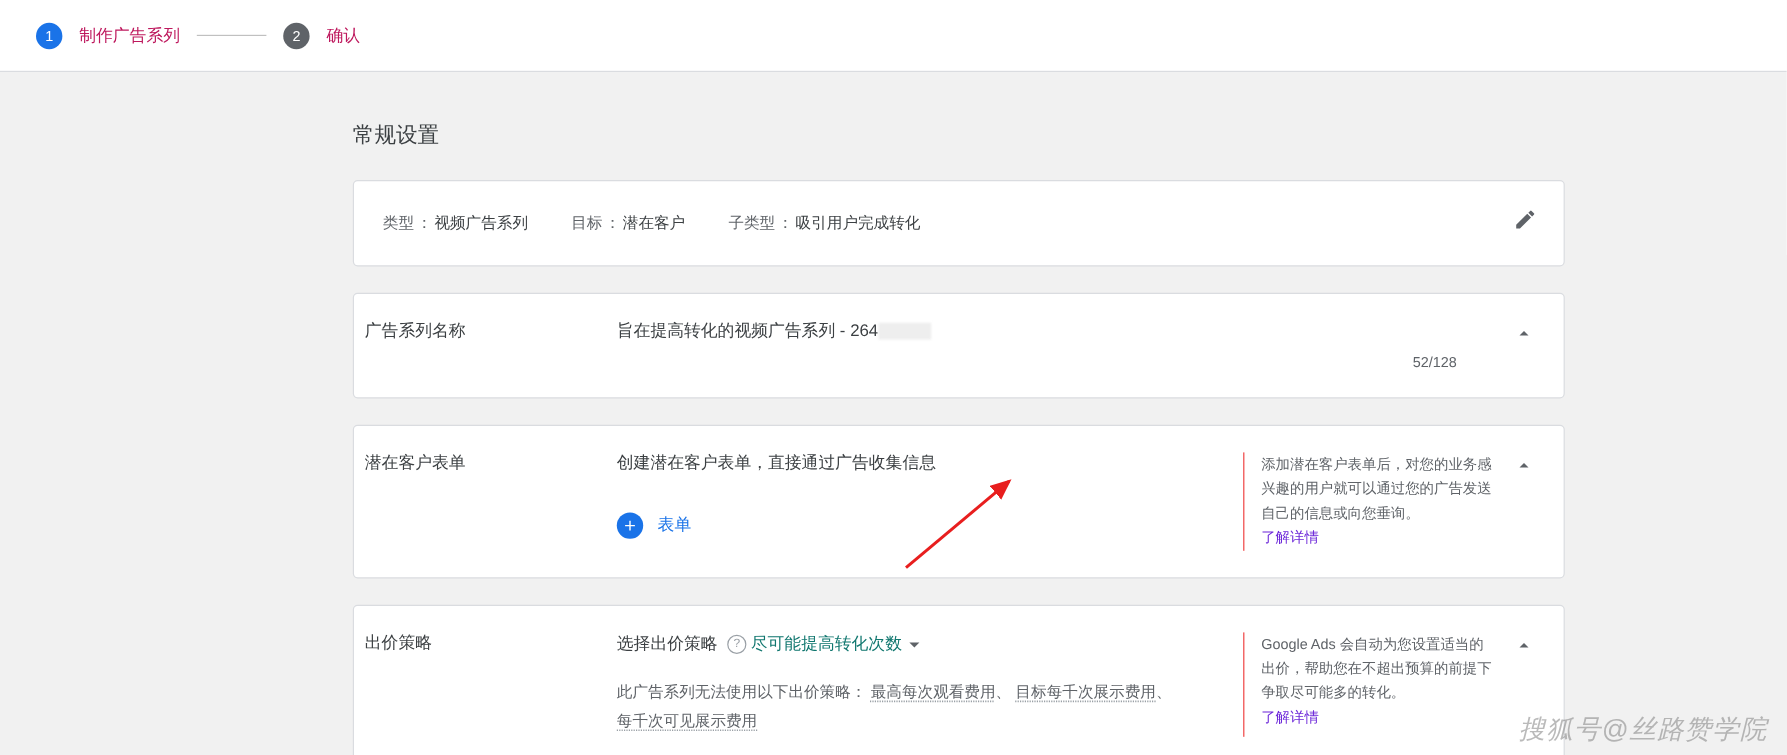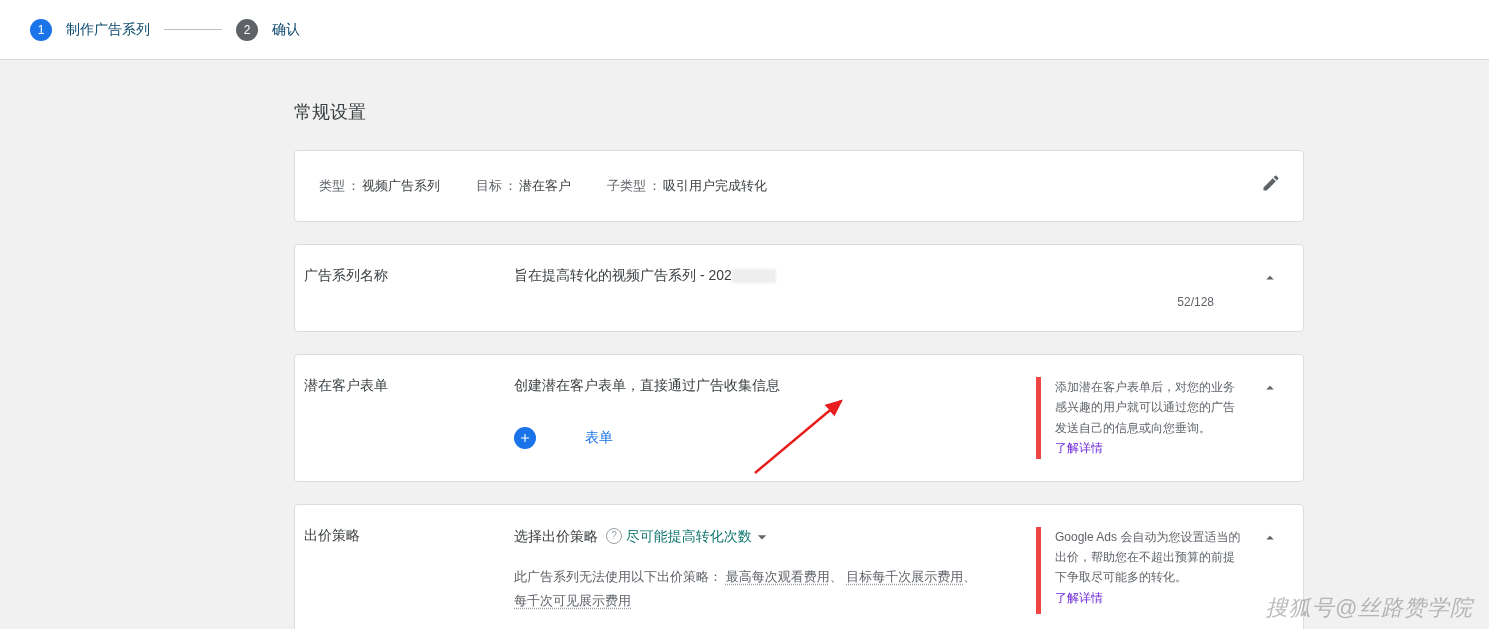--- a/index.html
+++ b/index.html
@@ -2,49 +2,49 @@
 <html><head>
   <meta charset="utf-8">
   <style>
     * { margin: 0; padding: 0; box-sizing: border-box; font-family: Arial, "Microsoft YaHei", sans-serif; }
     body { background: #fff; color: #3c4043; font-size: 13px; width: 1489px; }
     .stepper { height: 60px; background: #fff; display: flex; align-items: center; padding-left: 30px; border-bottom: 1px solid #dadce0; }
     .step { display: flex; align-items: center; }
     .step-num { width: 22px; height: 22px; border-radius: 50%; display: flex; align-items: center; justify-content: center; font-size: 12px; color: #fff; font-weight: 500; }
     .step-num.active { background: #1a73e8; }
     .step-num.inactive { background: #5f6368; }
-    .step-label { margin-left: 14px; font-size: 14px; color: #0c4a6e; }
+    .step-label { margin-left: 14px; font-size: 14px; color: #be185d; }
     .step-connector { width: 58px; height: 1px; background: #c0c0c0; margin: 0 14px; }
     .page { background: #f1f1f1; padding: 40px 0 20px; min-height: 569px; }
     .container { width: 1010px; margin-left: 294px; }
     .section-title { font-size: 18px; font-weight: 400; color: #3c4043; margin-bottom: 26px; }
     .card { background: #fff; border: 1px solid #dadce0; border-radius: 4px; margin-bottom: 22px; position: relative; }
     .card-type { padding: 26px 24px; display: flex; align-items: center; text-align: right; }
     .type-group { display: flex; align-items: center; margin-right: 36px; font-size: 13px; }
     .type-label { color: #5f6368; }
     .type-sep { color: #5f6368; margin: 0 2px; }
     .type-val { color: #3c4043; }
     .edit-icon { position: absolute; right: 22px; top: 22px; cursor: pointer; }
     .card-body { padding: 22px 9px; display: flex; }
     .field-label { width: 210px; font-size: 14px; color: #3c4043; flex-shrink: 0; }
     .field-main { flex: 1; }
-    .field-side { width: 210px; font-size: 12px; color: #5f6368; line-height: 1.7; padding-left: 14px; border-left: 5px solid #ef4444; flex-shrink: 0; }
+    .field-side { width: 210px; font-size: 12px; color: #5f6368; line-height: 1.7; padding-left: 14px; border-left: 1px solid #ef4444; flex-shrink: 0; }
     .collapse-btn { width: 48px; display: flex; align-items: flex-start; justify-content: center; cursor: pointer; padding-top: 2px; flex-shrink: 0; }
     .input-row { font-size: 14px; color: #3c4043; }
     .input-blur { display: inline-block; width: 44px; height: 14px; background: #eee; vertical-align: middle; filter: blur(1px); }
     .char-count { text-align: right; font-size: 12px; color: #5f6368; margin-top: 10px; padding-right: 0; }
     .card-name .field-main { padding-right: 32px; }
     .lead-desc { font-size: 14px; color: #3c4043; margin-bottom: 32px; }
-    .add-form { display: inline-flex; align-items: center; cursor: pointer; position: relative; gap: 37px; }
+    .add-form { display: inline-flex; align-items: center; cursor: pointer; position: relative; }
     .plus-circle { width: 22px; height: 22px; border-radius: 50%; background: #1a73e8; display: flex; align-items: center; justify-content: center; margin-right: 12px; }
     .plus-circle svg { fill: #fff; }
     .add-form-label { color: #1a73e8; font-size: 14px; }
     .arrow-annot { position: absolute; left: 454px; top: 36px; pointer-events: none; }
     .link { color: #6d28d9; cursor: pointer; }
-    .bid-select-label { font-size: 14px; color: #3c4043; display: inline-flex; align-items: flex-start; margin-bottom: 14px; }
+    .bid-select-label { font-size: 14px; color: #3c4043; display: inline-flex; align-items: center; margin-bottom: 14px; }
     .help-icon { margin-left: 8px; width: 16px; height: 16px; border: 1.3px solid #9aa0a6; border-radius: 50%; display: inline-flex; align-items: center; justify-content: center; font-size: 10px; color: #9aa0a6; }
     .dropdown { display: inline-flex; align-items: center; font-size: 14px; color: #0f766e; cursor: pointer; margin-bottom: 18px; }
     .bid-note { font-size: 13px; color: #5f6368; line-height: 1.9; }
     .under { text-decoration: underline dotted #9aa0a6; text-underline-offset: 3px; }
     .watermark { position: fixed; right: 16px; bottom: 6px; font-size: 22px; color: rgba(130,130,130,0.55); font-style: italic; letter-spacing: 1px; pointer-events: none; font-weight: 300; }
   </style>
 </head>
 <body>
 
 <div class="stepper">
@@ -86,21 +86,21 @@
             <path fill="#5f6368" d="M3 17.25V21h3.75L17.81 9.94l-3.75-3.75L3 17.25zM20.71 7.04a1 1 0 0 0 0-1.41l-2.34-2.34a1 1 0 0 0-1.41 0l-1.83 1.83 3.75 3.75 1.83-1.83z"></path>
           </svg>
       </div>
     </div>
 
     <div class="card card-name">
       <div class="card-body">
         <div class="field-label">广告系列名称</div>
         <div class="field-main">
           <div class="input-row">
-            <span>旨在提高转化的视频广告系列 - 202</span><span class="input-blur"></span>
+            <span>旨在提高转化的视频广告系列 - 264</span><span class="input-blur"></span>
           </div>
           <div class="char-count">52/128</div>
         </div>
         <div class="collapse-btn">
           <svg width="18" height="18" viewBox="0 0 24 24">
               <path fill="#5f6368" d="M7 14l5-5 5 5z"></path>
             </svg>
         </div>
       </div>
     </div>

